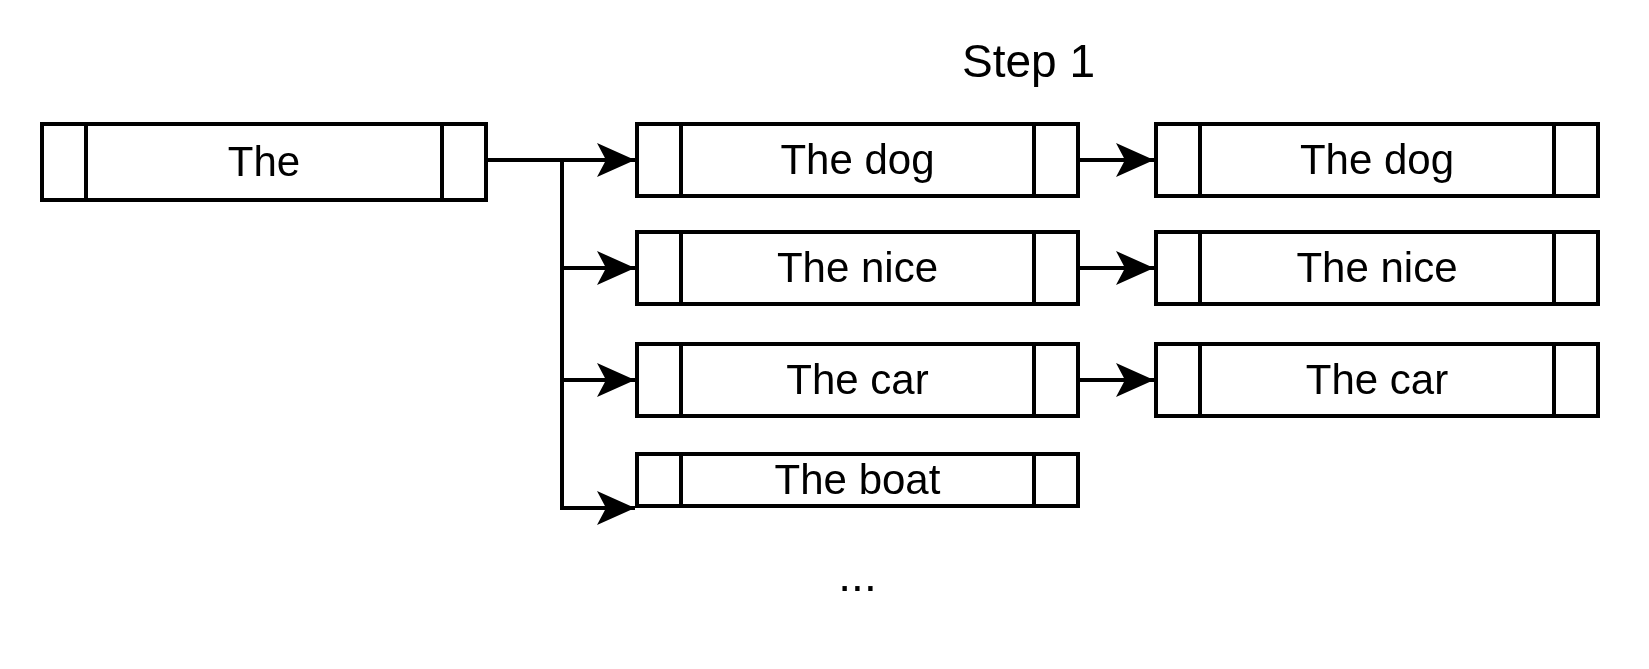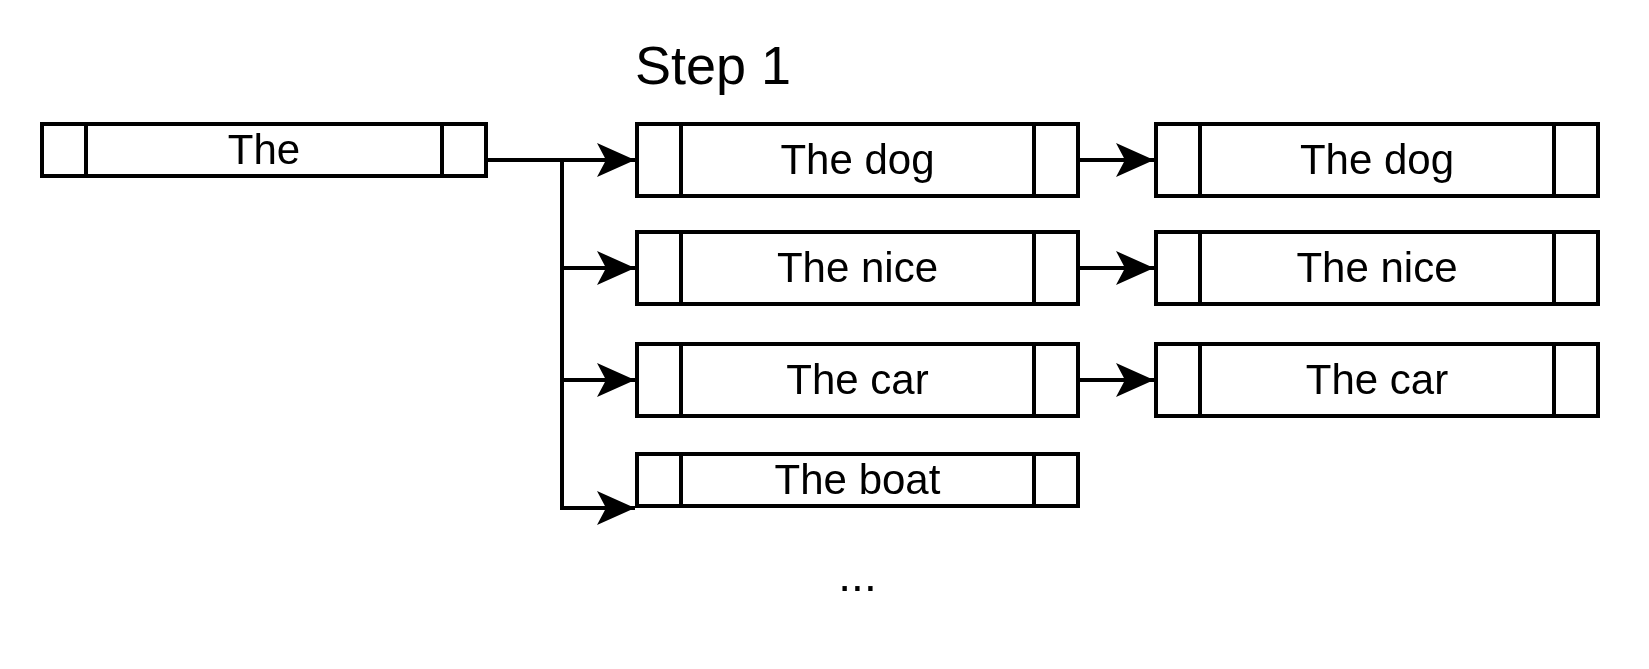--- a/index.html
+++ b/index.html
@@ -8,22 +8,22 @@
     width: 1649px;
     height: 669px;
     background: var(--bg, #ffffff);
     font-family: "Liberation Sans", sans-serif;
     color: var(--stroke, #000000);
     overflow: hidden;
   }
   .step-title {
     position: absolute;
     left: 635px; top: 36px; width: 460px;
-    text-align: left;
-    font-size: 54px;
+    text-align: right;
+    font-size: 46px;
     line-height: 1.1;
     color: var(--stroke, #000000);
   }
   .connectors {
     position: absolute;
     left: 0; top: 0;
     width: 1649px; height: 669px;
   }
   .connector {
     stroke: var(--stroke, #000000);
@@ -76,21 +76,21 @@
     </defs>
     <path class="connector" d="M 488 160 L 635 160" marker-end="url(#arrow)"></path>
     <path class="connector" d="M 562 160 L 562 508 L 635 508" marker-end="url(#arrow)"></path>
     <path class="connector" d="M 562 268 L 635 268" marker-end="url(#arrow)"></path>
     <path class="connector" d="M 562 380 L 635 380" marker-end="url(#arrow)"></path>
     <path class="connector" d="M 1080 160 L 1154 160" marker-end="url(#arrow)"></path>
     <path class="connector" d="M 1080 268 L 1154 268" marker-end="url(#arrow)"></path>
     <path class="connector" d="M 1080 380 L 1154 380" marker-end="url(#arrow)"></path>
   </svg>
 
-  <div class="node" style="left:40px; top:122px; width:448px; height:56px;">
+  <div class="node" style="left:40px; top:122px; width:448px; height:80px;">
     <div class="cell-left"></div>
     <div class="cell-mid">
         <span>The</span>
       </div>
     <div class="cell-right"></div>
   </div>
 
   <div class="node" style="left:635px; top:122px; width:445px; height:76px;">
     <div class="cell-left"></div>
     <div class="cell-mid">

